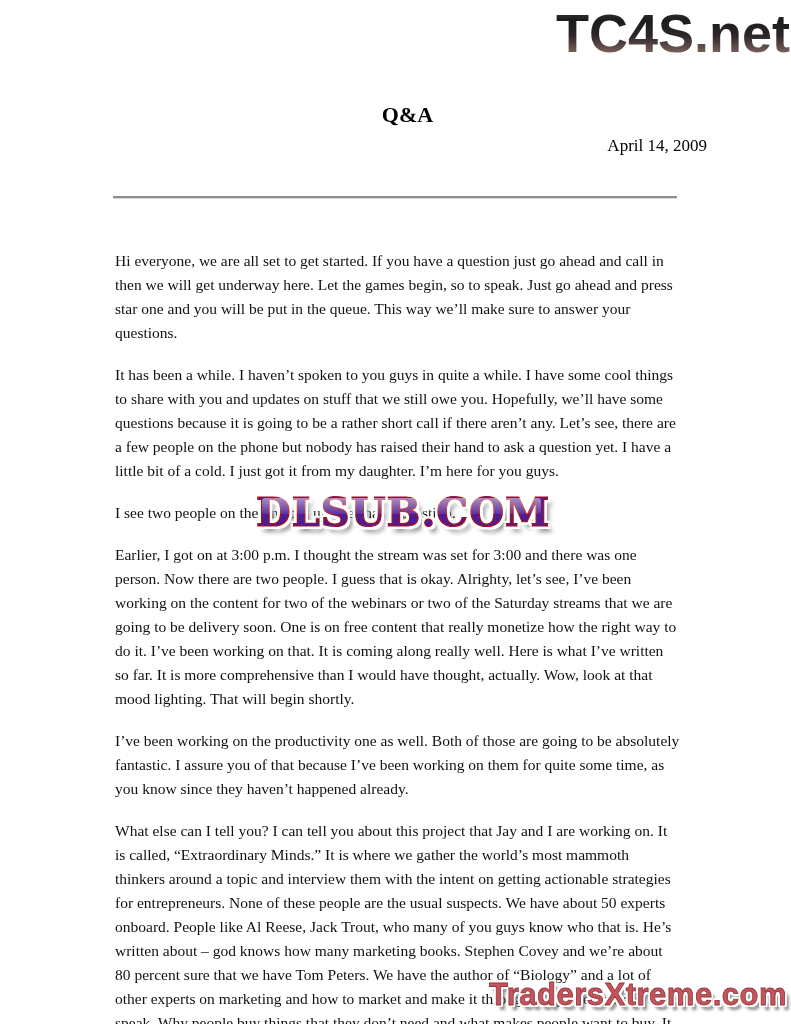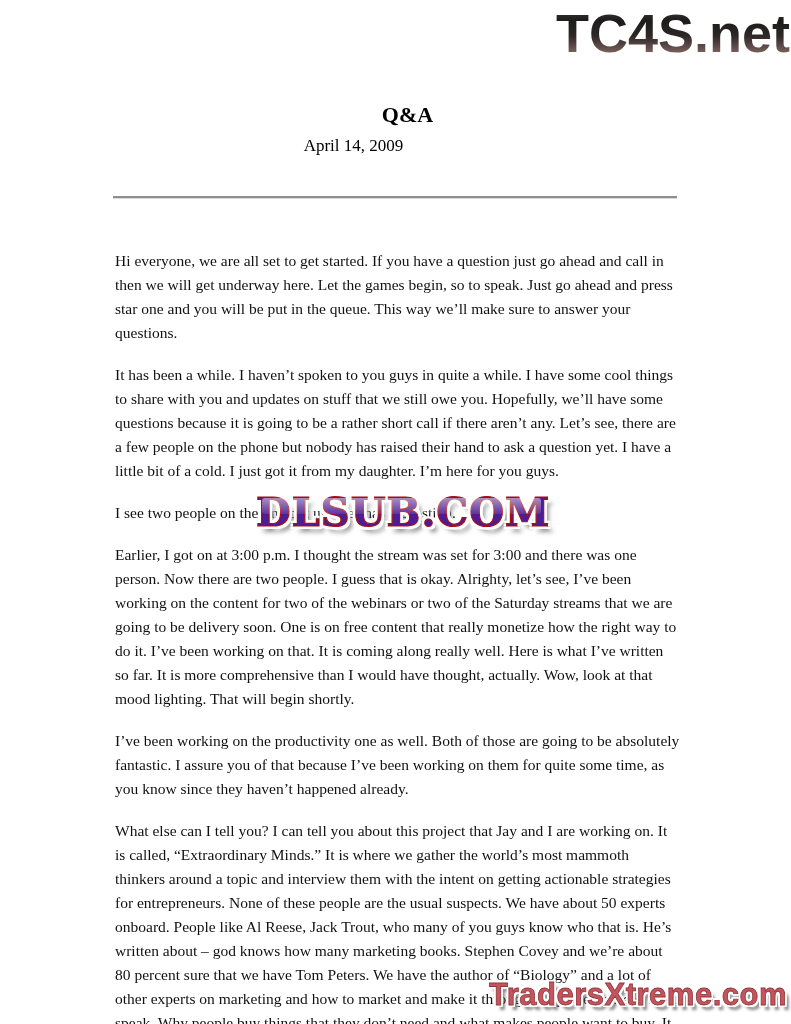--- a/index.html
+++ b/index.html
@@ -42,21 +42,21 @@
     font-size: 22px;
     font-weight: bold;
     color: #000000;
   }
 
   .date {
     position: absolute;
     top: 136px;
     left: 0;
     width: 707px;
-    text-align: center;
+    text-align: right;
     font-size: 17px;
     color: #000000;
   }
 
   .rule {
     position: absolute;
     top: 196px;
     left: 113px;
     width: 564px;
     height: 2px;

